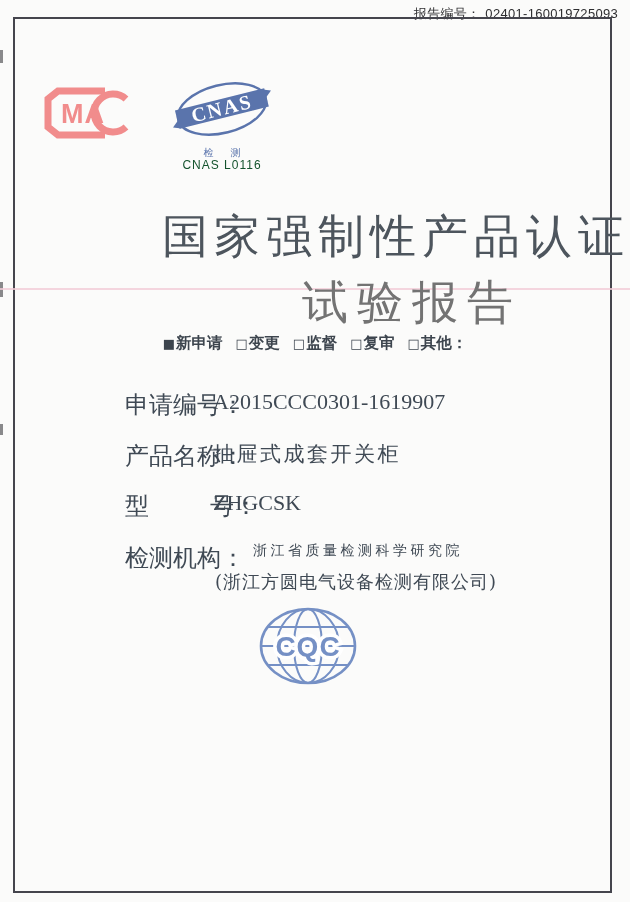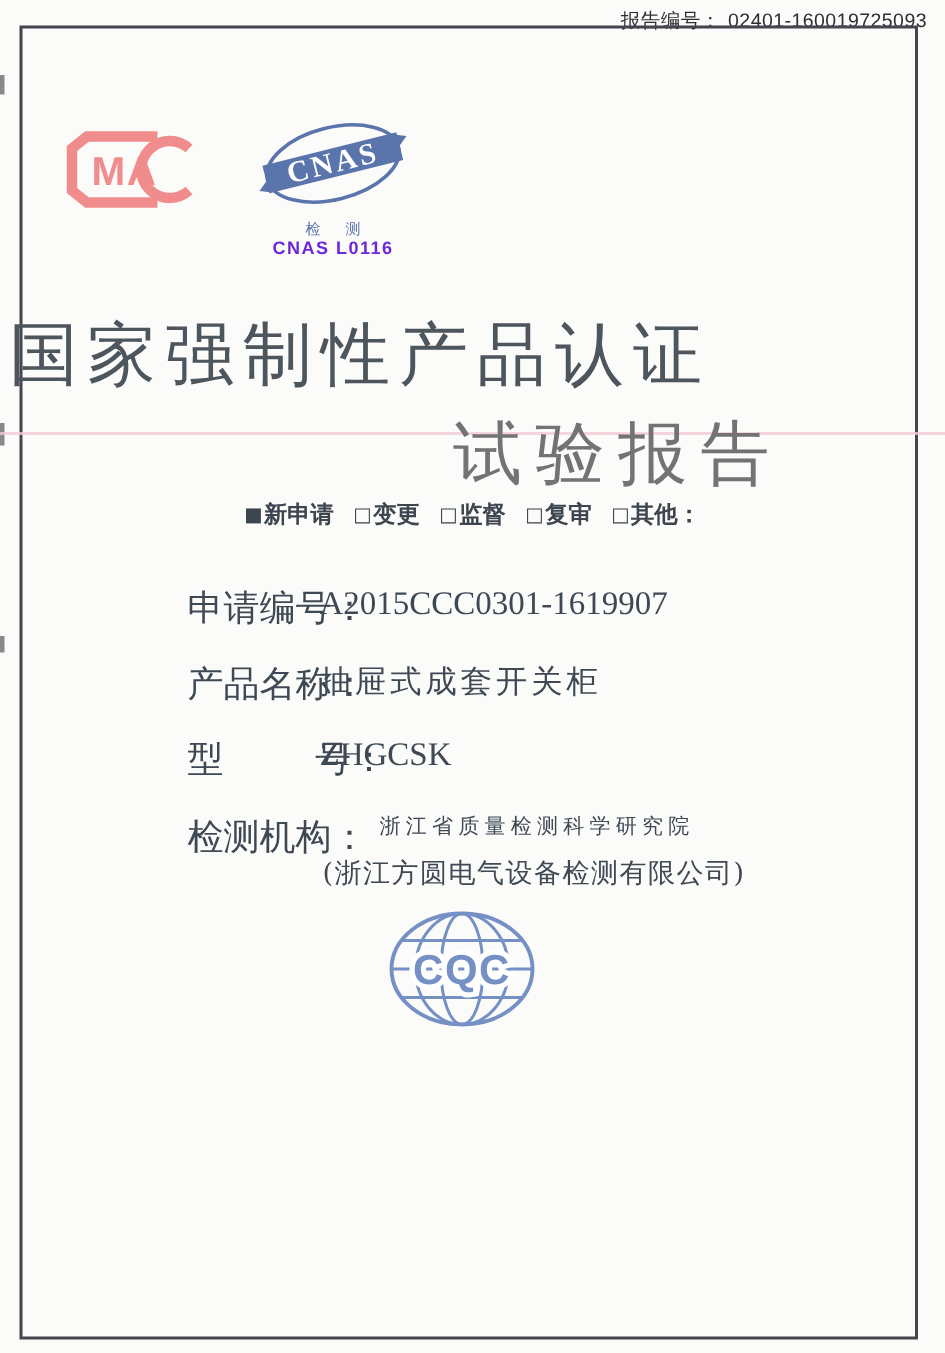--- a/index.html
+++ b/index.html
@@ -29,26 +29,26 @@
     font-family:"Liberation Serif","DejaVu Serif",serif;
   }
   .cnas{position:absolute;left:171px;top:74px;width:102px;height:72px;}
   .cnas-sub1{
     position:absolute;left:171px;top:146px;width:102px;text-align:center;
     font-size:10px;color:#5a74ac;letter-spacing:7px;text-indent:7px;
     font-family:Liberation Sans, sans-serif;
   }
   .cnas-sub2{
     position:absolute;left:171px;top:158px;width:102px;text-align:center;
-    font-size:12px;font-weight:bold;color:#6d28d9;letter-spacing:1px;
+    font-size:12px;font-weight:normal;color:#14532d;letter-spacing:1px;
     font-family:"Liberation Sans","DejaVu Sans",sans-serif;
   }
   
   .title1{
-    position:absolute;left:0;top:206px;width:630px;text-align:left;
+    position:absolute;left:0;top:206px;width:630px;text-align:right;
     font-size:46px;color:#4d555d;letter-spacing:6px;text-indent:6px;
     font-family:"DejaVu Serif","Liberation Serif",serif;z-index:2;
   }
   .title2{
     position:absolute;left:0;top:272px;width:522px;text-align:right;
     font-size:46px;color:#737373;letter-spacing:9px;text-indent:9px;
     font-family:"DejaVu Serif","Liberation Serif",serif;z-index:2;
   }
   
   .artifact-line{

